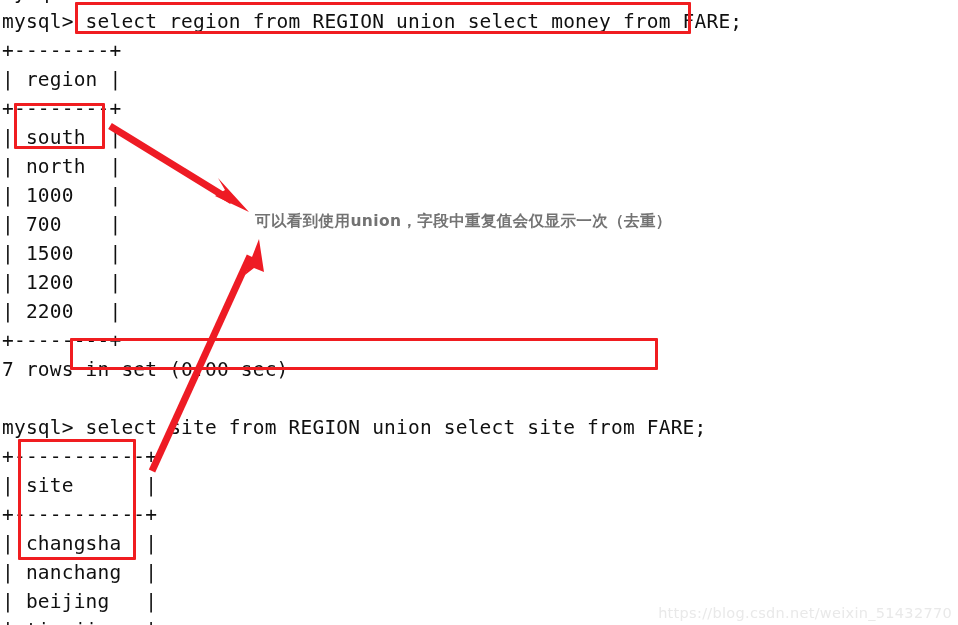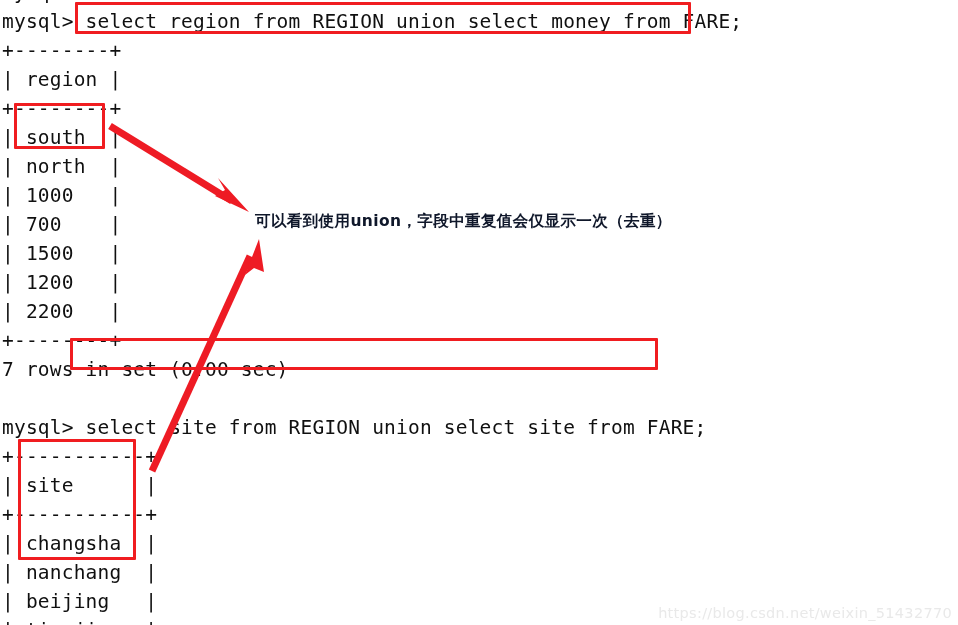--- a/index.html
+++ b/index.html
@@ -52,21 +52,21 @@
     height: 625px;
     pointer-events: none;
   }
 
   
   .note {
     position: absolute;
     font-family: "DejaVu Sans", "Liberation Sans", sans-serif;
     font-size: 15.5px;
     font-weight: bold;
-    color: #0f172a;
+    color: #737373;
     white-space: pre;
     letter-spacing: 0.4px;
   }
 
   
   .watermark {
     position: absolute;
     right: 6px;
     bottom: 4px;
     font-family: "DejaVu Sans", "Liberation Sans", sans-serif;

